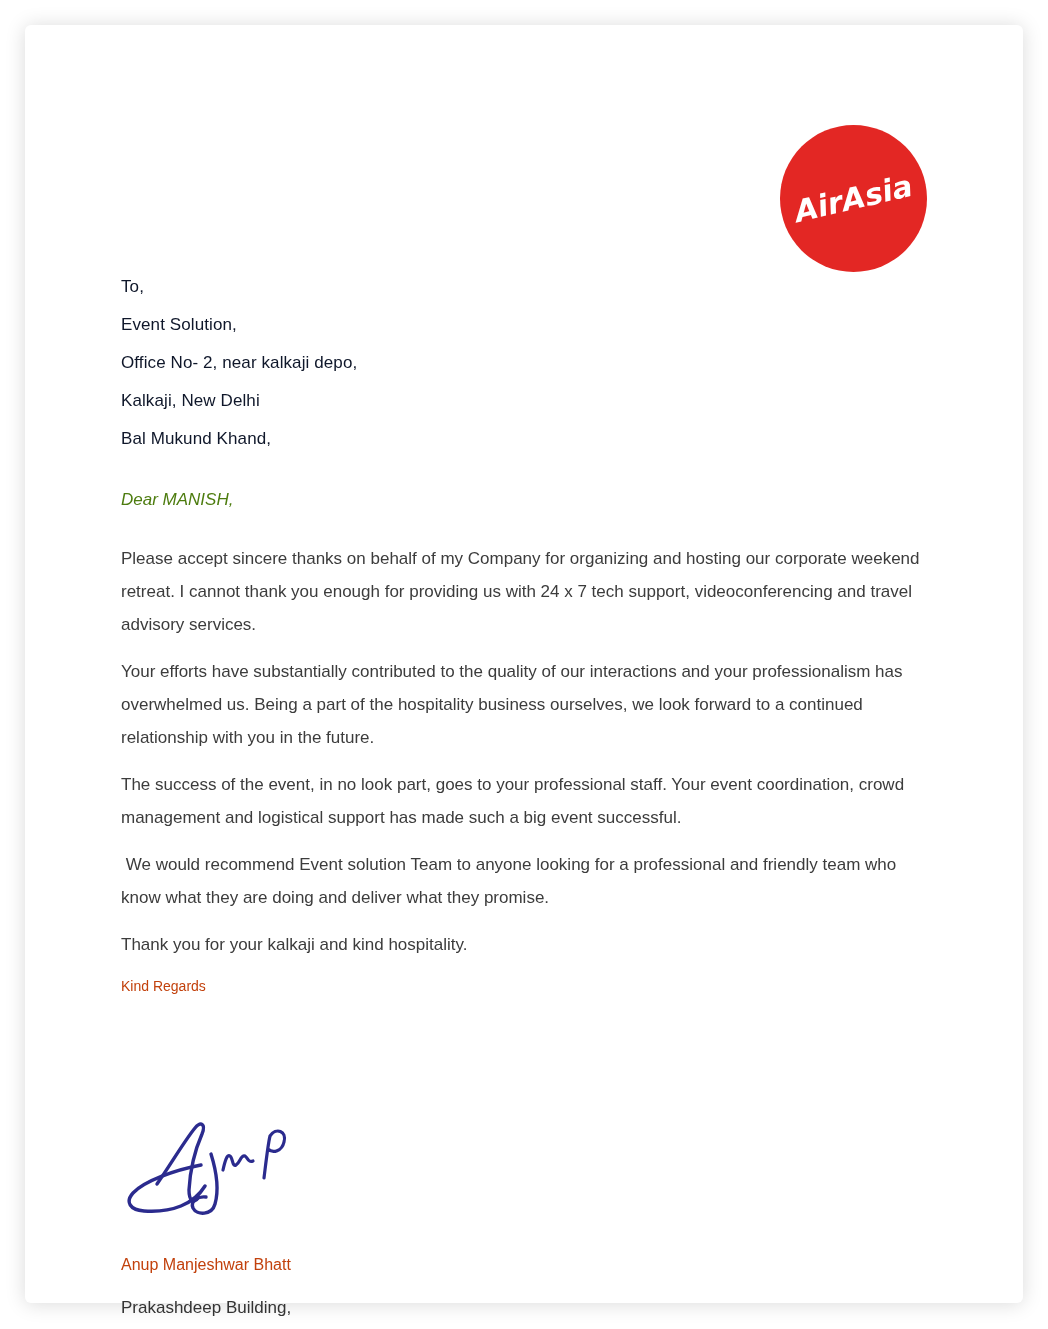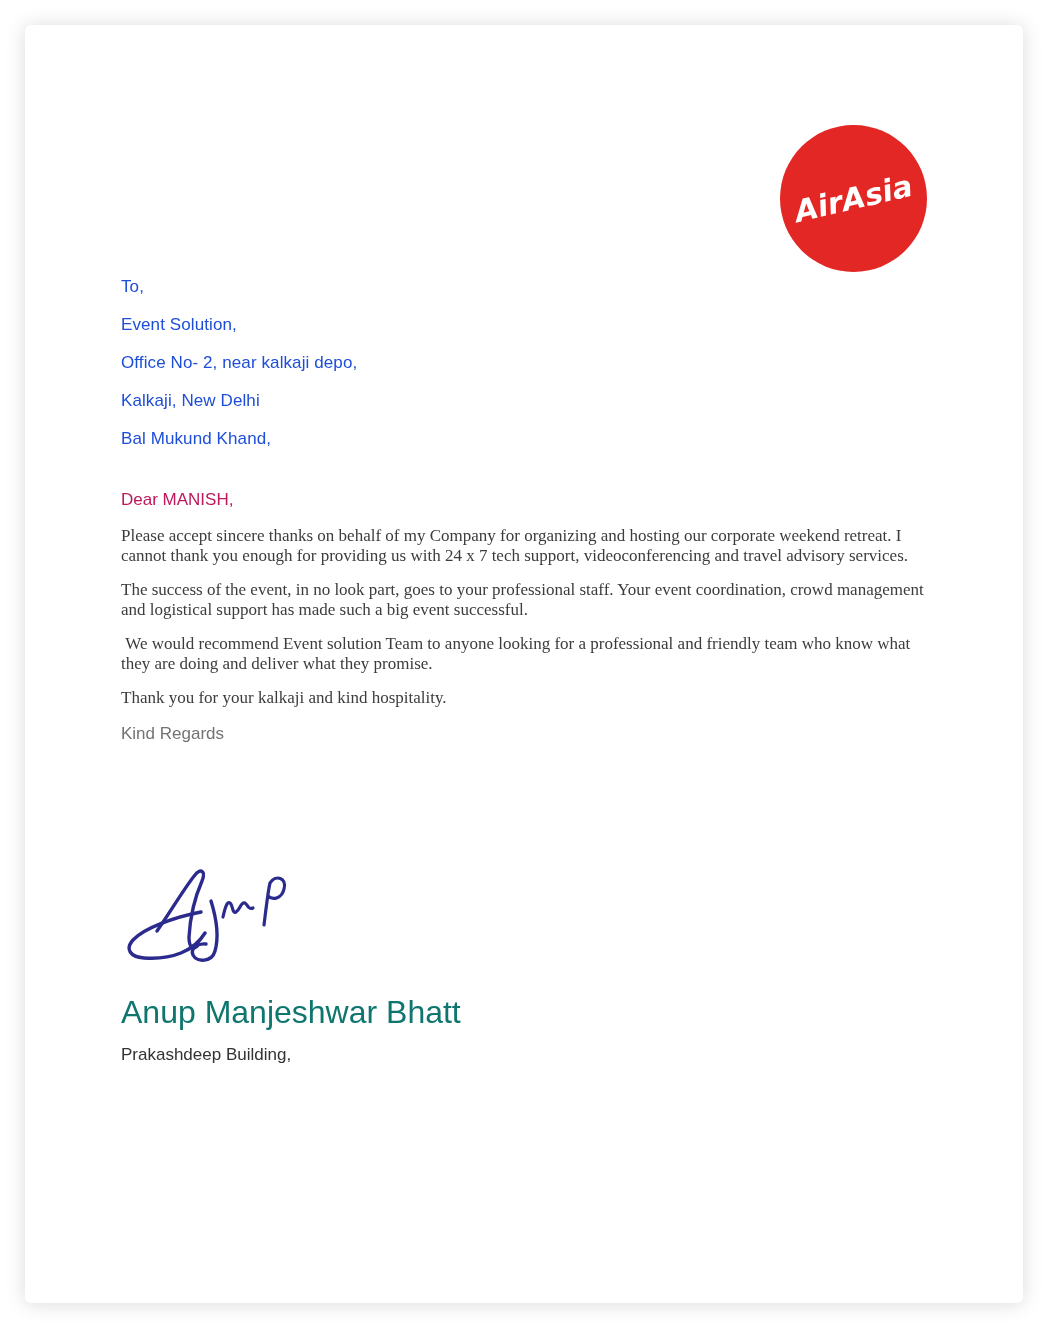--- a/index.html
+++ b/index.html
@@ -30,55 +30,55 @@
   .logo-row {
     display: flex;
     justify-content: flex-end;
     padding-top: 100px;
   }
   .logo-svg { display: block; }
   .recipient {
     margin-top: -4px;
     font-size: 17px;
     line-height: 38px;
-    color: #1d4ed8;
+    color: #0f172a;
     letter-spacing: 0.1px;
   }
   .salutation {
     margin-top: 30px;
     font-size: 17px;
     line-height: 23.5px;
-    color: #be185d;
-    margin-bottom: 14px;
+    color: #4d7c0f;
+    margin-bottom: 30px;
+    font-style: italic;
   }
   .body-copy { max-width: 812px; }
   .para {
     font-size: 17px;
-    line-height: 20px;
+    line-height: 33px;
     color: #3c3c3c;
     margin-bottom: 14px;
     white-space: pre-wrap;
-    font-family: Liberation Serif, serif;
   }
   .closing {
-    font-size: 17px;
+    font-size: 14px;
     line-height: 23.5px;
-    color: #737373;
+    color: #c2410c;
   }
   .signature-wrap {
     margin-top: 118px;
     margin-left: 6px;
     width: 212px;
     height: 102px;
   }
   .sender-name {
     margin-top: 32px;
-    font-size: 32px;
+    font-size: 16px;
     line-height: 30px;
-    color: #0f766e;
+    color: #c2410c;
   }
   .sender-line {
     margin-top: 16px;
     font-size: 17px;
     line-height: 24px;
     color: #333333;
   }
 </style>
 </head>
 <body>
@@ -98,20 +98,21 @@
       <div>Event Solution,</div>
       <div>Office No- 2, near kalkaji depo,</div>
       <div>Kalkaji, New Delhi</div>
       <div>Bal Mukund Khand,</div>
     </div>
 
     <div class="salutation">Dear MANISH,</div>
 
     <div class="body-copy">
       <p class="para">Please accept sincere thanks on behalf of my Company for organizing and hosting our corporate weekend retreat. I cannot thank you enough for providing us with 24 x 7 tech support, videoconferencing and travel advisory services.</p>
+      <p class="para">Your efforts have substantially contributed to the quality of our interactions and your professionalism has overwhelmed us. Being a part of the hospitality business ourselves, we look forward to a continued relationship with you in the future.</p>
       <p class="para">The success of the event, in no look part, goes to your professional staff. Your event coordination, crowd management and logistical support has made such a big event successful.</p>
       <p class="para"> We would recommend Event solution Team to anyone looking for a professional and friendly team who know what they are doing and deliver what they promise.</p>
       <p class="para">Thank you for your kalkaji and kind hospitality.</p>
       <div class="closing">Kind Regards</div>
     </div>
 
     <div class="signature-wrap">
       <svg width="212" height="102" viewBox="0 0 212 102" fill="none" stroke="#2b2b8e" stroke-linecap="round" stroke-linejoin="round">
         <path stroke-width="3.4" d="M 74,49 C 48,54 17,65 6,77 C -2,86 3,94 17,95 C 45,97 67,88 78,70"></path>
         <path stroke-width="3.4" d="M 30,68 C 44,48 58,24 68,12 C 74,5 79,8 75,18 C 68,34 63,56 62,74 C 62,84 66,89 72,81"></path>

